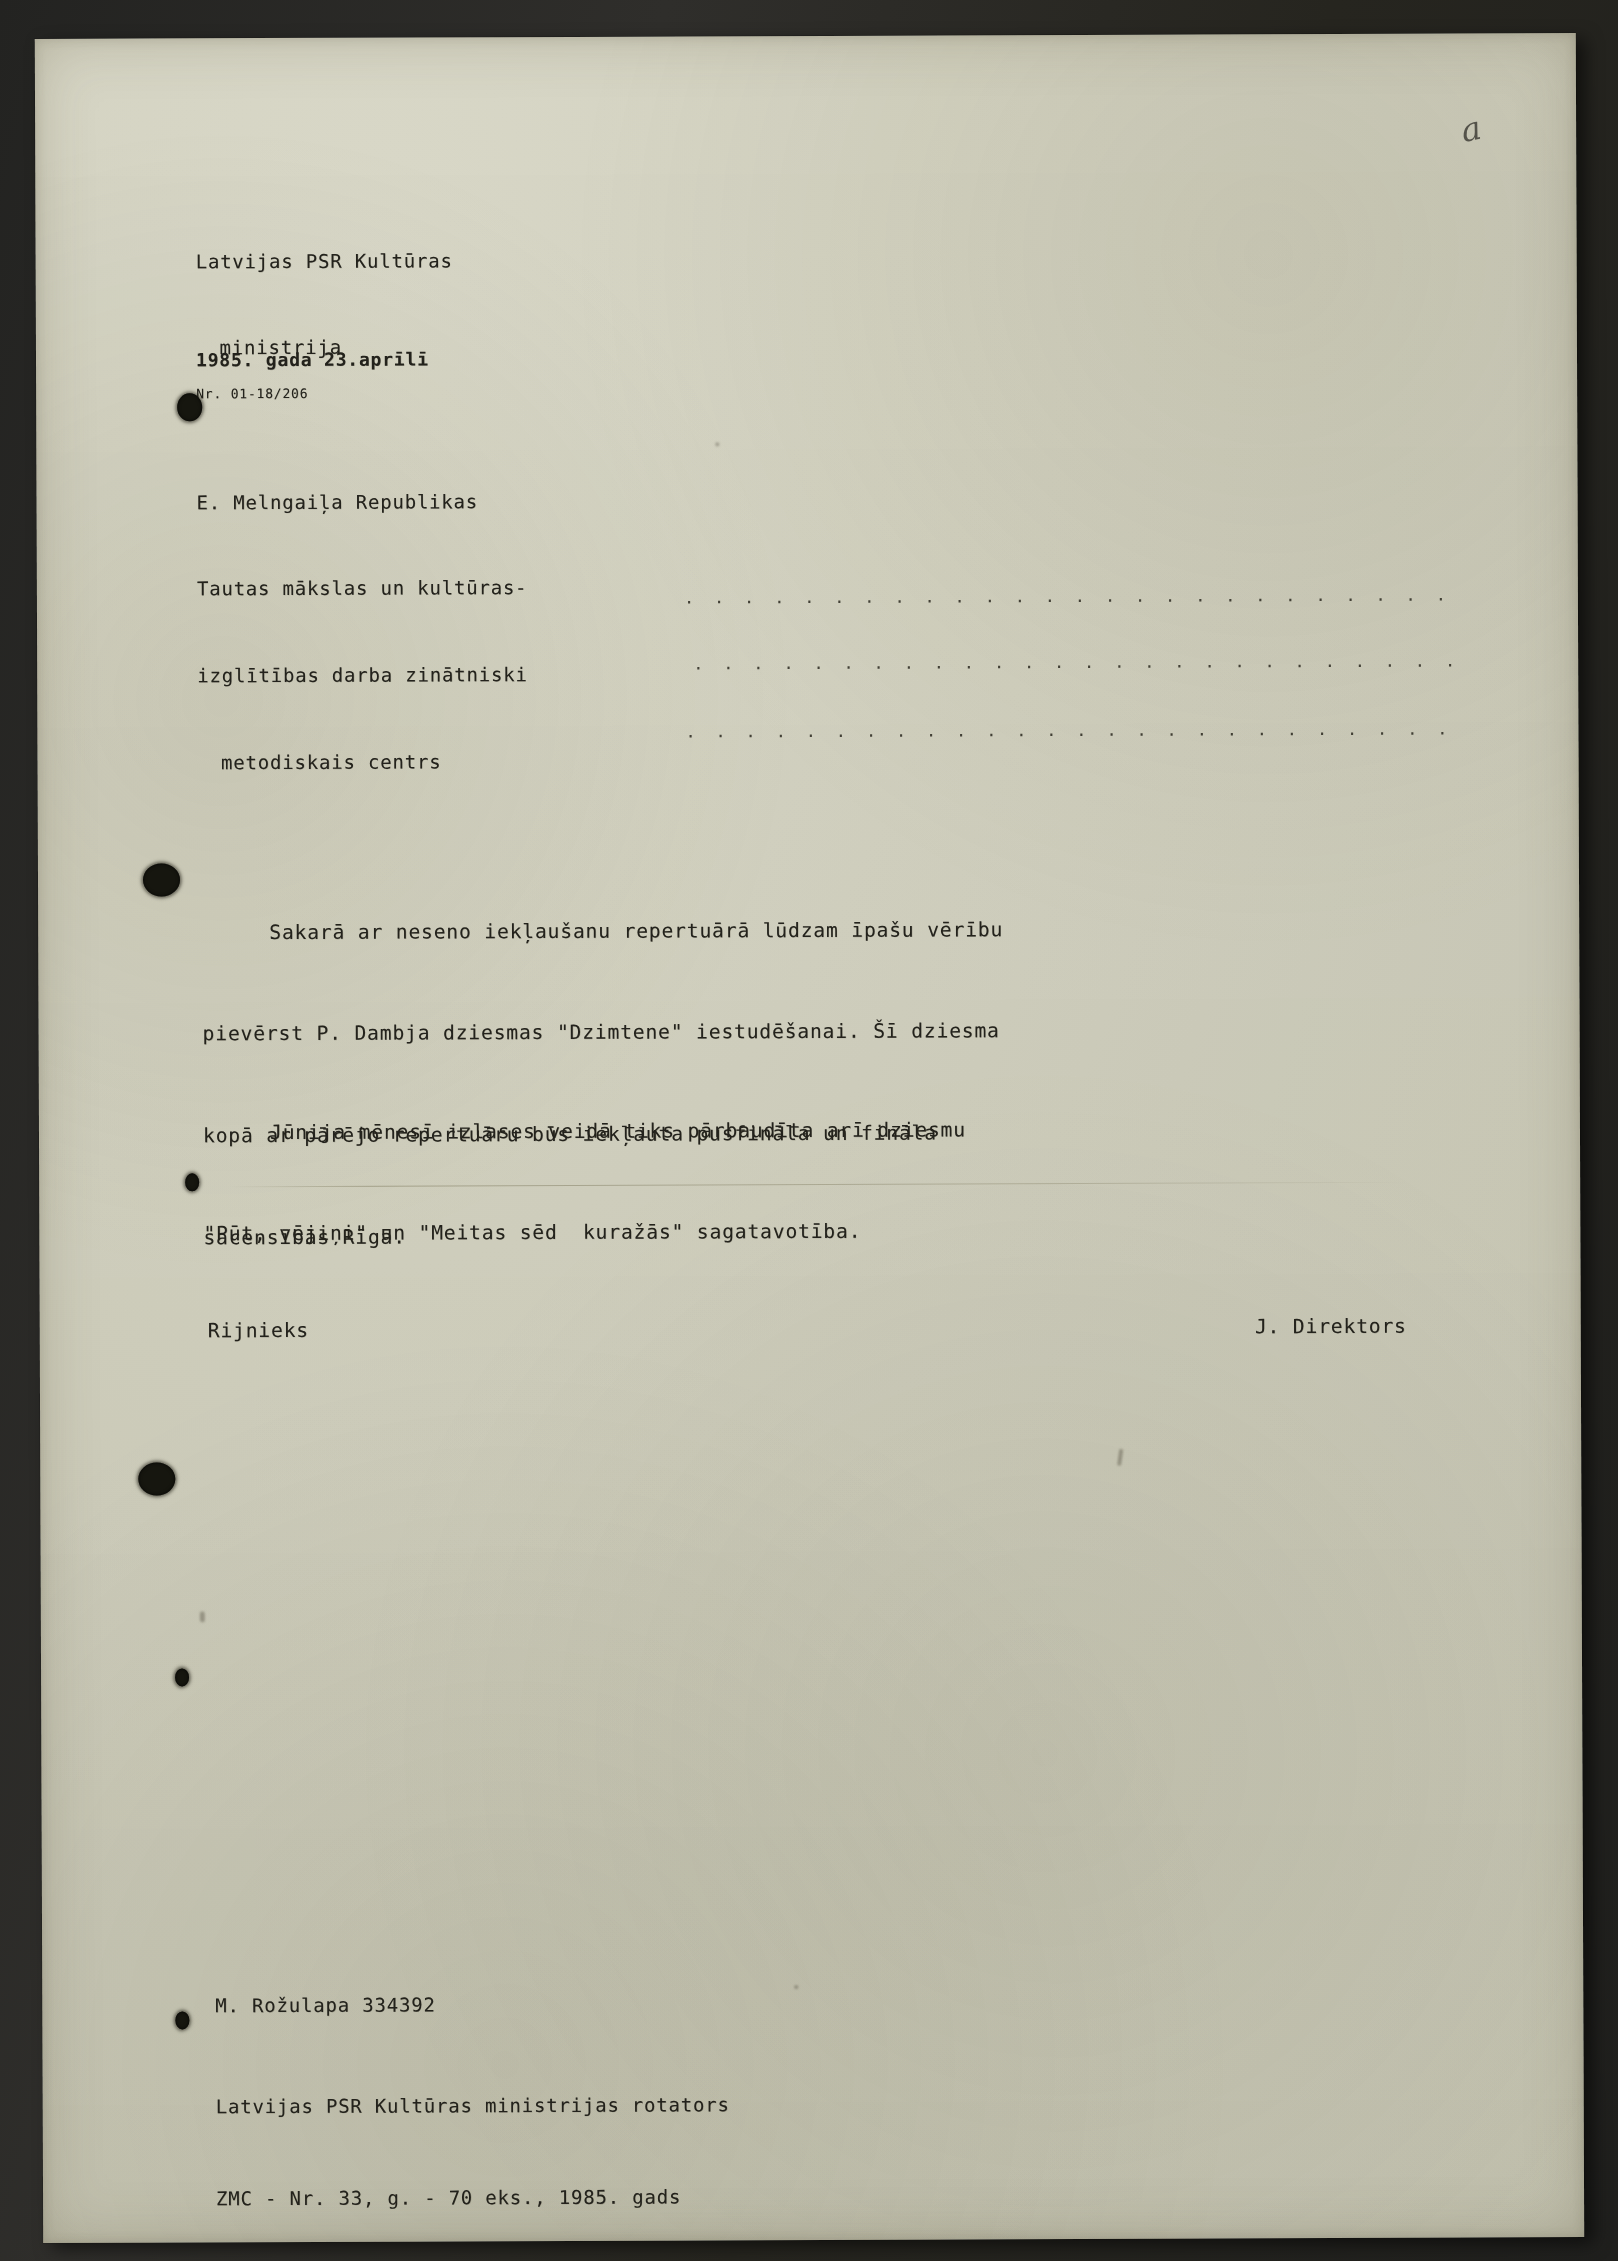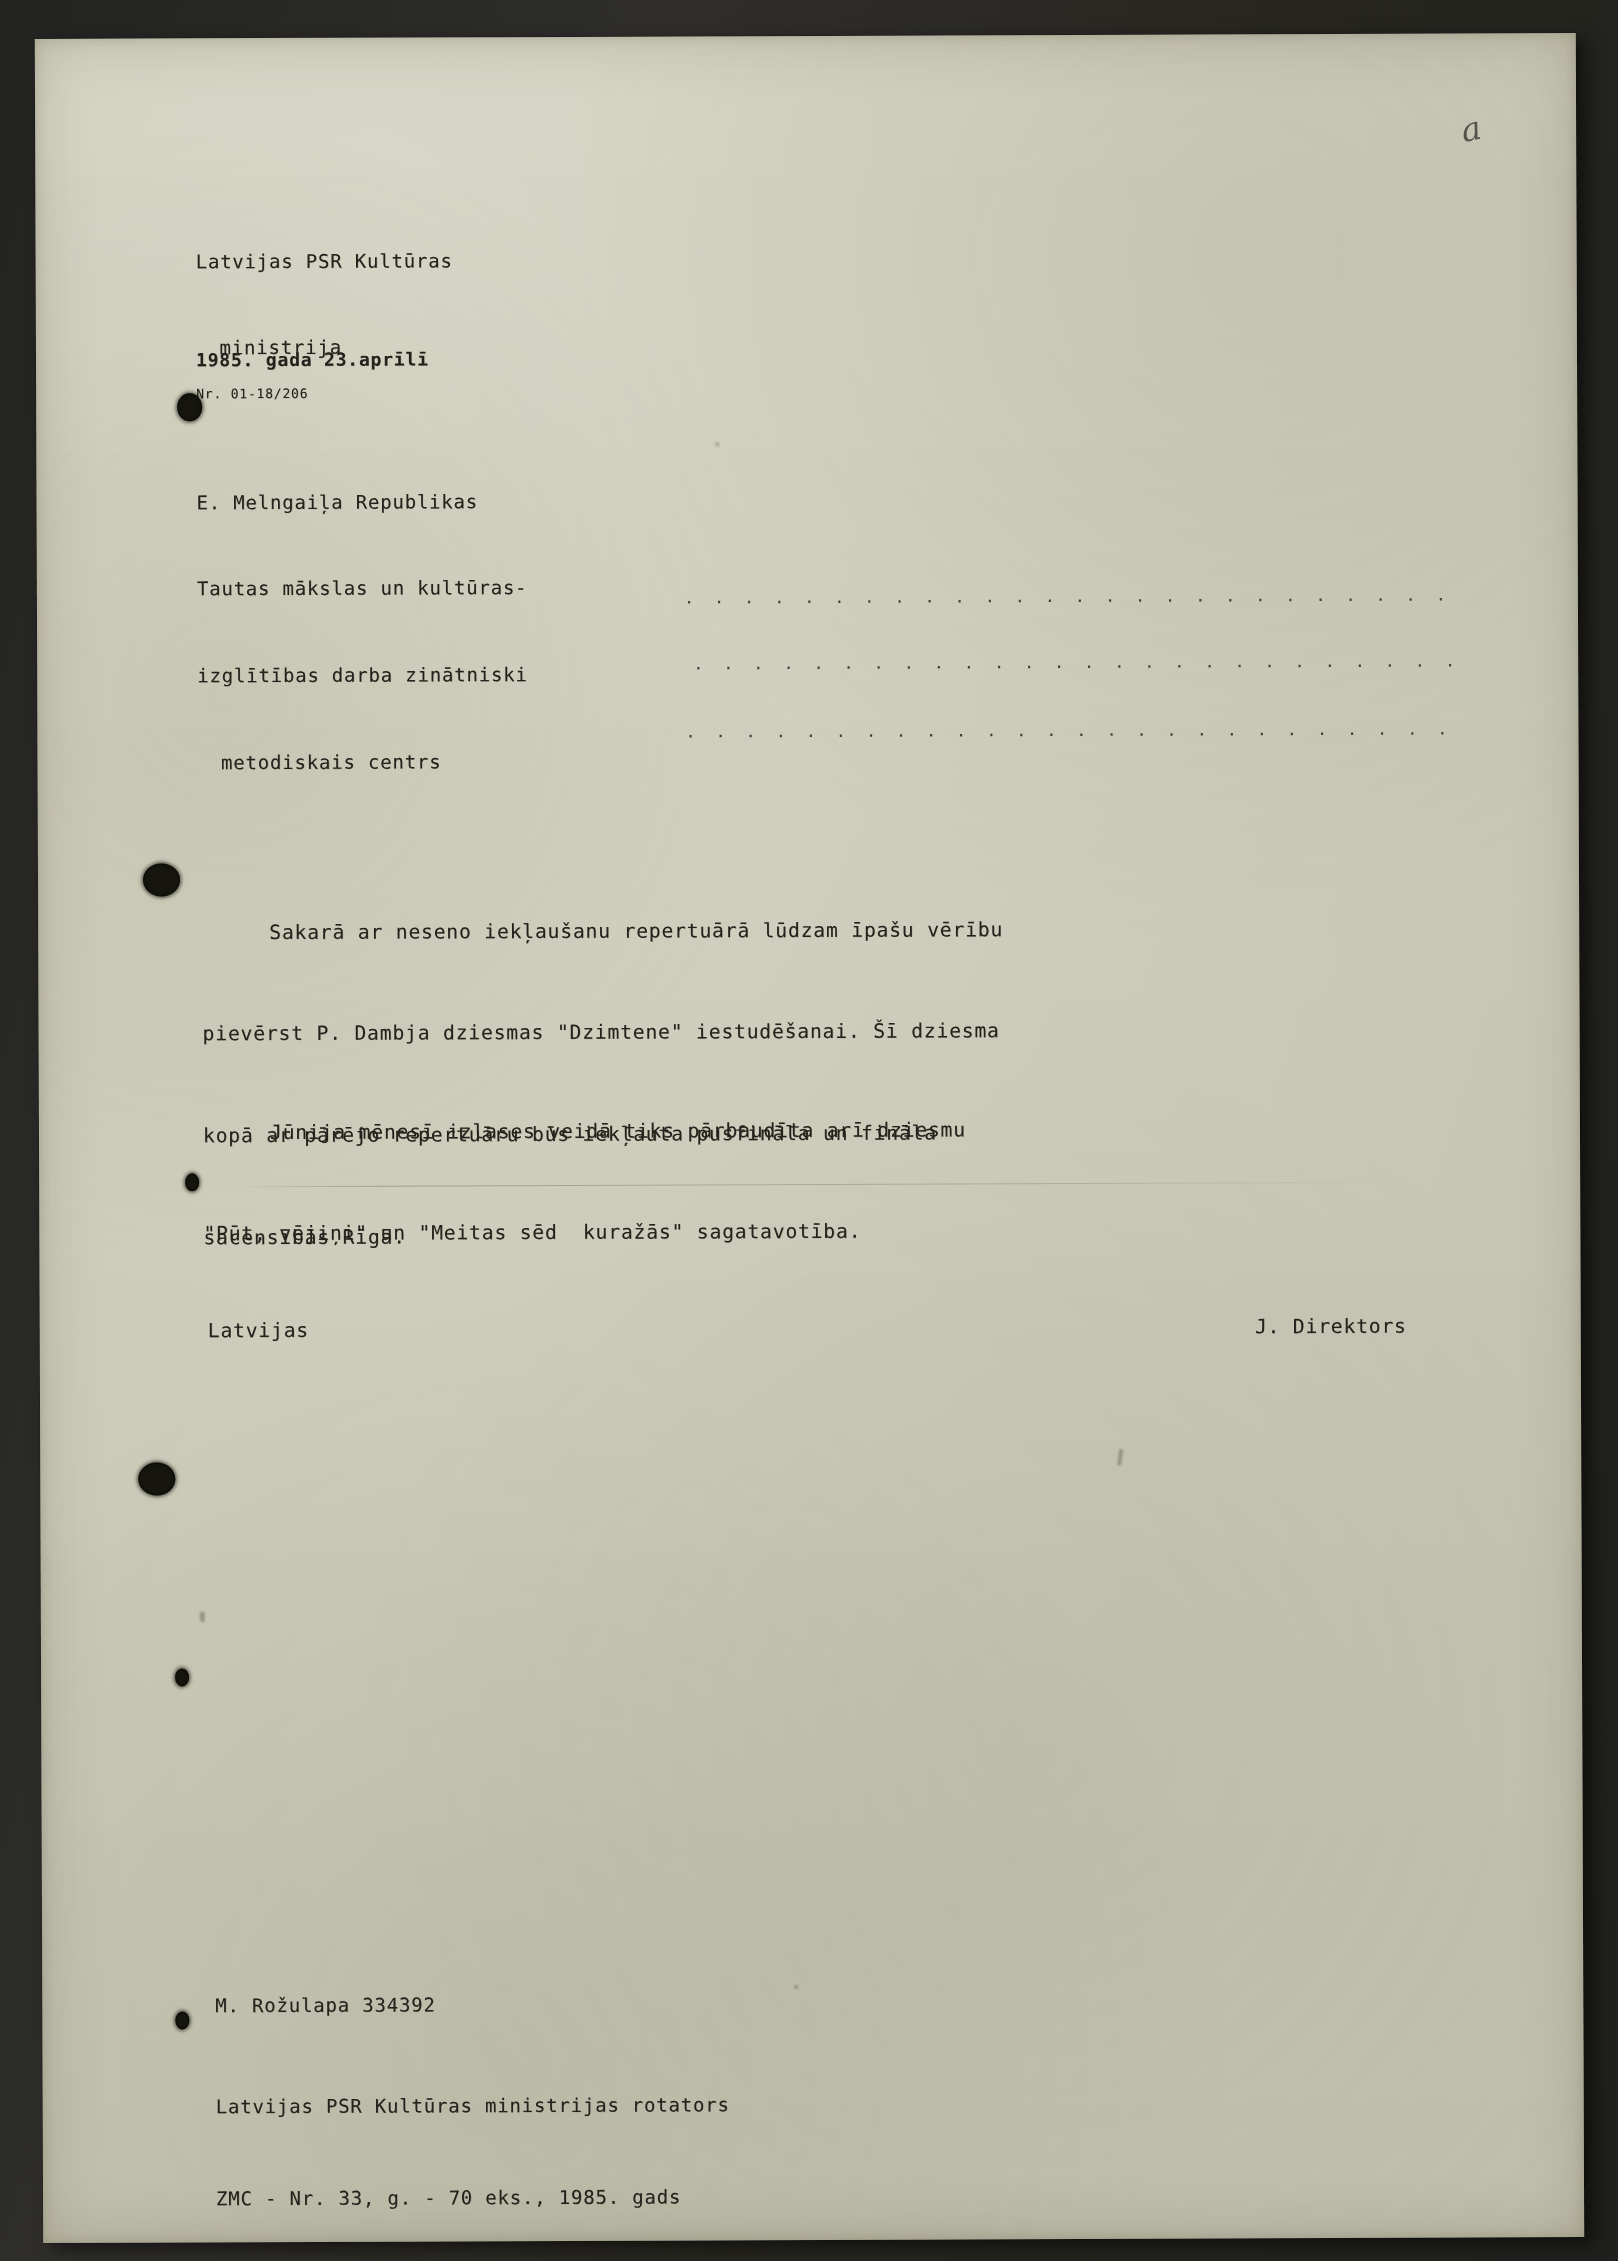--- a/index.html
+++ b/index.html
@@ -212,21 +212,21 @@
   </div>
 
   <div class="typed" id="body-para-2">
     <span class="ln first-indent" style="display:block">Jūnija mēnesī izlases veidā tiks pārbaudīta arī dziesmu</span>
     <span class="ln" style="display:block">"Pūt, vējiņi" un "Meitas sēd  kuražās" sagatavotība.</span>
   </div>
 
   <div class="crease"></div>
 
   <div id="signature-row">
-    <span>Latvijas</span>
+    <span>Rijnieks</span>
     <span>J. Direktors</span>
   </div>
 
   <div class="typed" id="footer-block">
     <span class="ln" style="display:block">M. Rožulapa 334392</span>
     <span class="ln" style="display:block;margin-top:9px">Latvijas PSR Kultūras ministrijas rotators</span>
     <span class="ln" style="display:block">ZMC - Nr. 33, g. - 70 eks., 1985. gads</span>
   </div>
 
   <div class="hole md" style="left:141px; top:355px;"></div>

